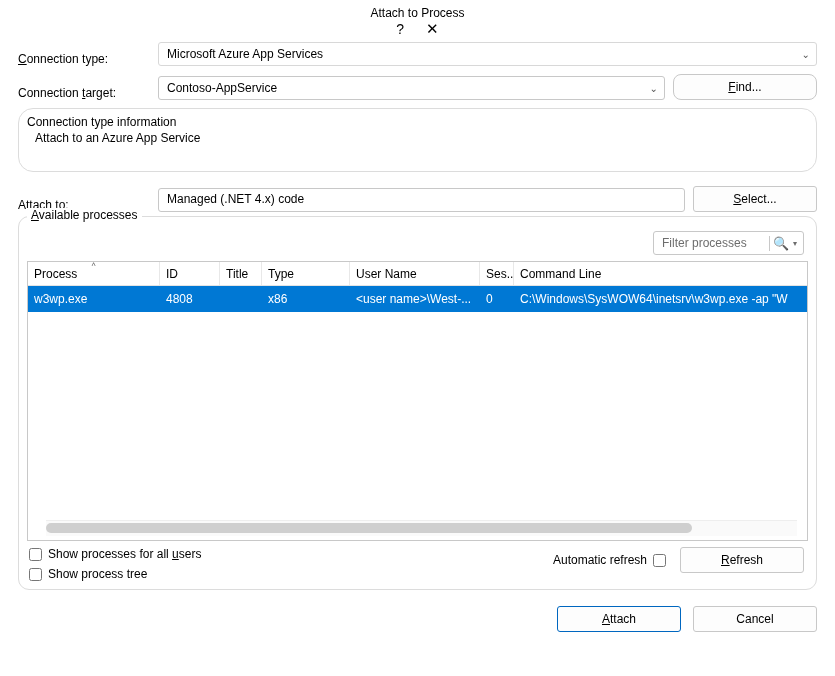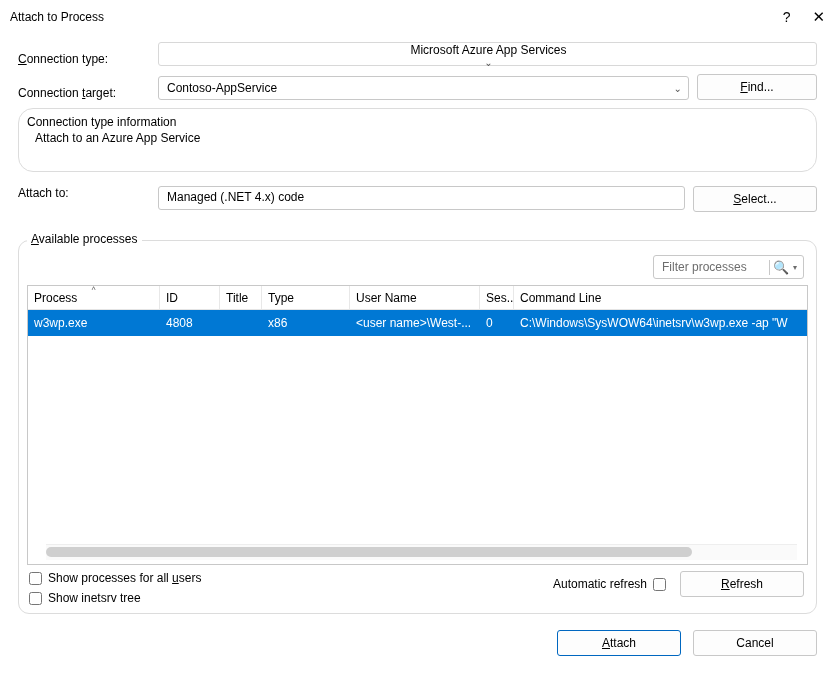--- a/index.html
+++ b/index.html
@@ -13,20 +13,21 @@
     width: 835px;
     height: 676px;
     overflow: hidden;
   }
   .titlebar {
     display: flex;
     align-items: center;
     justify-content: space-between;
     padding: 6px 10px 6px 10px;
     height: 34px;
+    flex-direction: column;
   }
   .titlebar-right {
     display: flex;
     gap: 22px;
     align-items: center;
     font-size: 14px;
   }
   .close-x {
     font-size: 15px;
     font-weight: normal;
@@ -48,58 +49,57 @@
     border: 1px solid #c8c8c8;
     background: #ffffff;
     display: flex;
     align-items: center;
     justify-content: space-between;
     padding: 0 6px 0 8px;
     border-radius: 3px;
   }
   .combo.flat {
     border-color: #d8d8d8;
-    flex-direction: column;
   }
   .chev {
     font-size: 10px;
     color: #555;
   }
   .find-btn, .select-btn, .refresh-btn, .attach-btn, .cancel-btn {
     height: 26px;
     border: 1px solid #c8c8c8;
     background: #fdfdfd;
     border-radius: 3px;
     margin-left: 8px;
     cursor: default;
     font-size: 12px;
     padding: 0 10px;
   }
-  .find-btn { width: 120px; }
+  .find-btn { width: 144px; border-radius: 8px; }
   .select-btn { width: 124px; }
   .refresh-btn { width: 124px; }
   .attach-btn, .cancel-btn { width: 124px; }
   .attach-btn {
     border-color: #0067c0;
     color: #000;
   }
   .info-box {
     border: 1px solid #dcdcdc;
     border-radius: 15px;
     padding: 6px 8px 26px 8px;
     margin-bottom: 14px;
   }
   .info-sub {
     padding-left: 8px;
     margin-top: 2px;
   }
   .attachto-row {
     display: flex;
-    align-items: flex-start;
-    margin-bottom: 28px;
+    align-items: flex-end;
+    margin-bottom: 4px;
   }
   .readonly-box {
     flex: 1;
     height: 24px;
     border: 1px solid #c8c8c8;
     border-radius: 3px;
     padding: 3px 8px;
     background: #fff;
   }
   .avail-group {
@@ -333,21 +333,21 @@
     </div>
 
     <div class="below-table">
       <div class="checks">
         <label class="chk">
           <input type="checkbox" style="">
           <span>Show processes for all <span class="underline-char">u</span>sers</span>
         </label>
         <label class="chk">
           <input type="checkbox" style="">
-          <span>Show inetsrv tree</span>
+          <span>Show process tree</span>
         </label>
       </div>
       <div class="refresh-row">
         <span>Automatic refresh</span>
         <input type="checkbox" style="margin: 0px; width: 13px; height: 13px;">
         <button class="refresh-btn"><span class="underline-char">R</span>efresh</button>
       </div>
     </div>
   </div>
 

